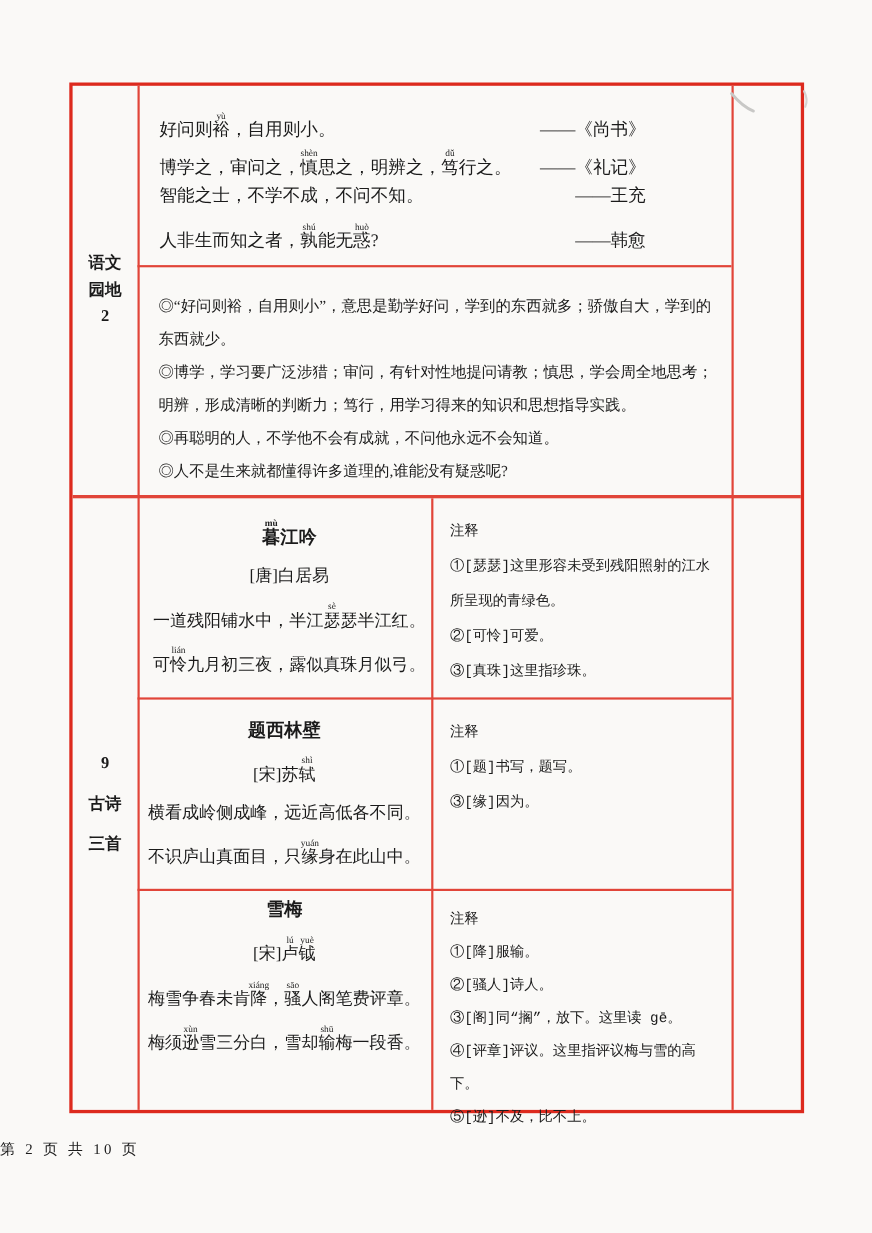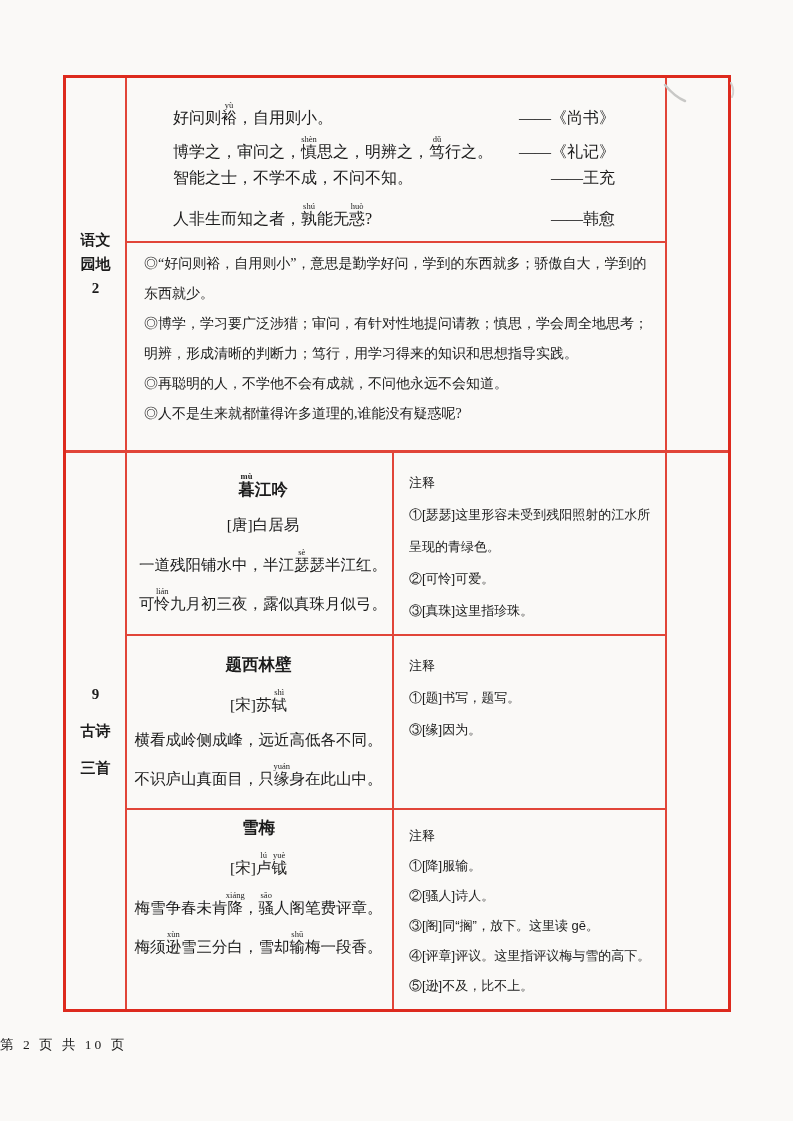--- a/index.html
+++ b/index.html
@@ -28,21 +28,21 @@
   
   .label-cell {
     display:flex; flex-direction:column; align-items:center; justify-content:center;
     font-weight:bold; font-size:15px; text-align:center;
   }
   .label-cell .lbl-line { display:block; }
   .row1-label .lbl-line { line-height:24px; }
   .row2-label .lbl-line { line-height:37px; }
 
   
-  .quotes-cell { padding:23px 78px 8px 20px; font-size:16px;margin-left:28px; }
+  .quotes-cell { padding:23px 78px 8px 20px; font-size:16px; }
   .quote-row {
     display:flex; justify-content:space-between; align-items:baseline;
     height:33.5px;
   }
   .quote-source { white-space:nowrap; }
 
   
   .notes-cell {
     padding:22px 14px 0 19px;
     font-size:14px; line-height:30px;
@@ -57,21 +57,21 @@
   }
   .poem-title { font-weight:bold; font-size:16.5px; line-height:24px; margin-bottom:11px; }
   .poem-author { font-size:15.5px; line-height:24px; margin-bottom:11px; }
   .poem-line { font-size:15.5px; line-height:24px; margin-bottom:10px; white-space:nowrap; }
   .poem-line:last-child { margin-bottom:0; }
 
   
   .anno-cell {
     font-size:13px; line-height:32px;
     padding:14px 10px 14px 15px;
-    font-family:Liberation Sans, sans-serif;
+    font-family:Liberation Mono, monospace;
   }
   .anno-cell.a3 { line-height:30px; padding-top:11px; }
   .anno-title { display:block; }
   .anno-item { margin:0; }
 
   
   ruby { ruby-position:over; }
   rt { font-size:8.5px; font-family:"Liberation Serif", serif; color:#222; letter-spacing:0; }
 
   
@@ -116,21 +116,21 @@
         <div class="quote-row">
           <span class="quote-text">智能之士，不学不成，不问不知。</span>
           <span class="quote-source">——王充</span>
         </div>
         <div class="quote-row">
           <span class="quote-text">人非生而知之者，<ruby>孰<rt>shú</rt></ruby>能无<ruby>惑<rt>huò</rt></ruby>?</span>
           <span class="quote-source">——韩愈</span>
         </div>
       </div>
 
-    <div class="cell notes-cell" style="left:59px; top:149px; width:540px; height:154px;" id="notes-cell">
+    <div class="cell notes-cell" style="left:59px; top:165px; width:540px; height:154px;" id="notes-cell">
         <p class="note-p">◎“好问则裕，自用则小”，意思是勤学好问，学到的东西就多；骄傲自大，学到的东西就少。</p>
         <p class="note-p">◎博学，学习要广泛涉猎；审问，有针对性地提问请教；慎思，学会周全地思考；明辨，形成清晰的判断力；笃行，用学习得来的知识和思想指导实践。</p>
         <p class="note-p">◎再聪明的人，不学他不会有成就，不问他永远不会知道。</p>
         <p class="note-p">◎人不是生来就都懂得许多道理的,谁能没有疑惑呢?</p>
       </div>
 
     <div class="cell label-cell row2-label" style="left:0; top:375px; width:59px; height:556px;" id="row2-label">
         <span class="lbl-line">9</span>
         <span class="lbl-line">古诗</span>
         <span class="lbl-line">三首</span>

